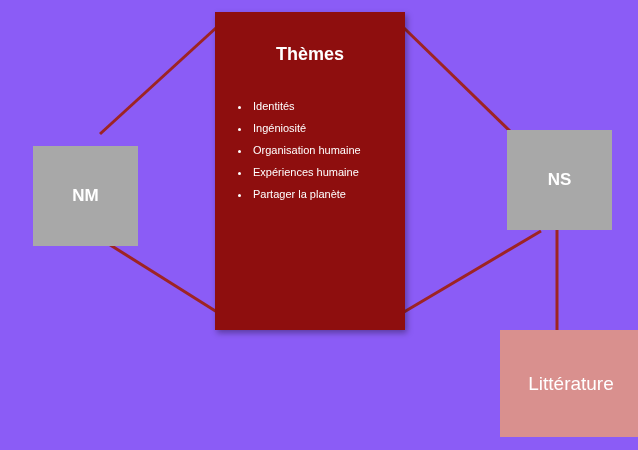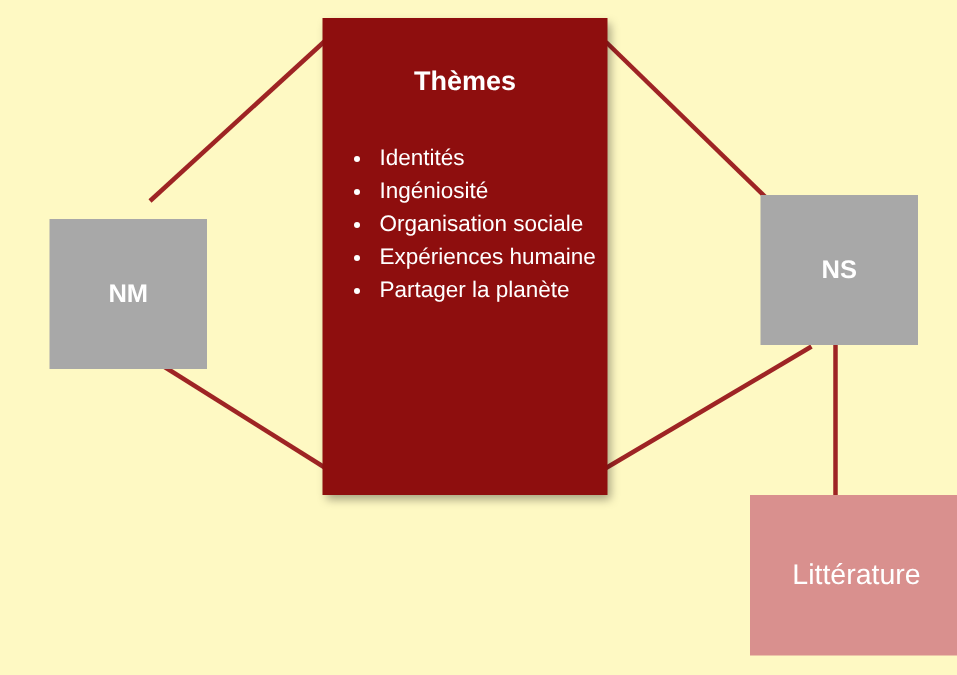--- a/index.html
+++ b/index.html
@@ -5,21 +5,21 @@
   html, body {
     margin: 0;
     padding: 0;
     background: #ffffff;
     font-family: "Liberation Sans", sans-serif;
   }
   .canvas {
     position: relative;
     width: 638px;
     height: 450px;
-    background: #fef9c3;
+    background: #8b5cf6;
     overflow: hidden;
   }
   .connector-layer {
     position: absolute;
     left: 0;
     top: 0;
     width: 638px;
     height: 450px;
     pointer-events: none;
   }
@@ -42,21 +42,21 @@
     color: #ffffff;
     font-weight: bold;
     font-size: 18px;
     text-align: center;
     margin-top: 32px;
   }
   .center-bullets {
     margin: 30px 0 0 0;
     padding-left: 36px;
     color: #ffffff;
-    font-size: 15px;
+    font-size: 11px;
     line-height: 22px;
     list-style: disc;
   }
   .center-bullets li {
     padding-left: 2px;
   }
   .gray-node {
     position: absolute;
     width: 105px;
     height: 100px;
@@ -100,21 +100,21 @@
     <line x1="404" y1="28" x2="512" y2="133"></line>
     <line x1="404" y1="312" x2="541" y2="231"></line>
     <line x1="557" y1="230" x2="557" y2="331"></line>
   </svg>
 
   <div class="center-box">
     <div class="center-title">Thèmes</div>
     <ul class="center-bullets">
       <li>Identités</li>
       <li>Ingéniosité</li>
-      <li>Organisation sociale</li>
+      <li>Organisation humaine</li>
       <li>Expériences humaine</li>
       <li>Partager la planète</li>
     </ul>
   </div>
 
   <div class="gray-node node-nm">
     <span>NM</span>
   </div>
 
   <div class="gray-node node-ns">

